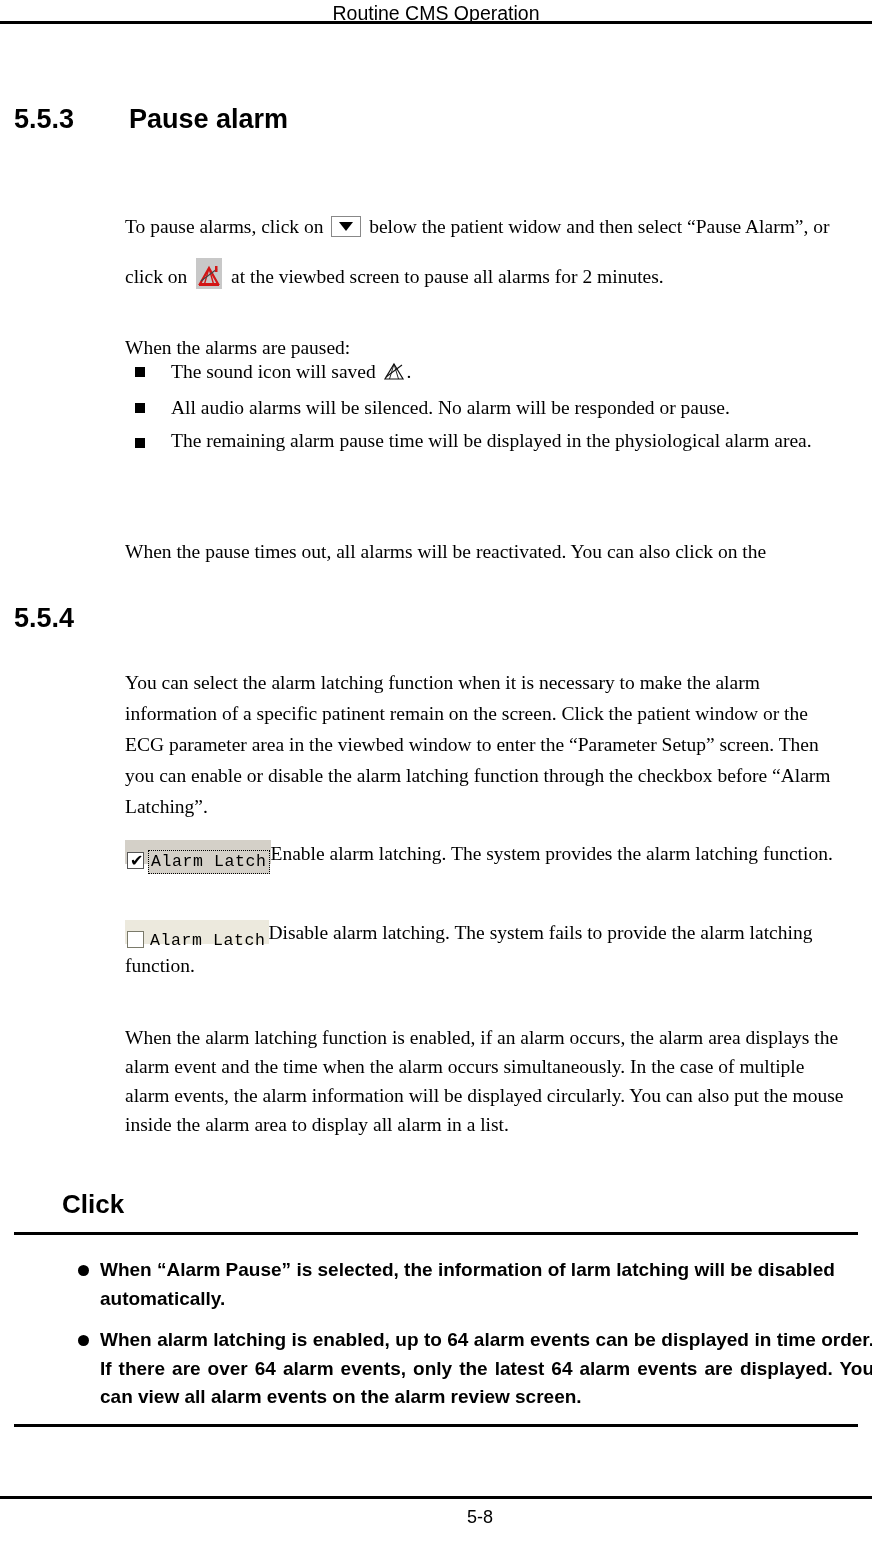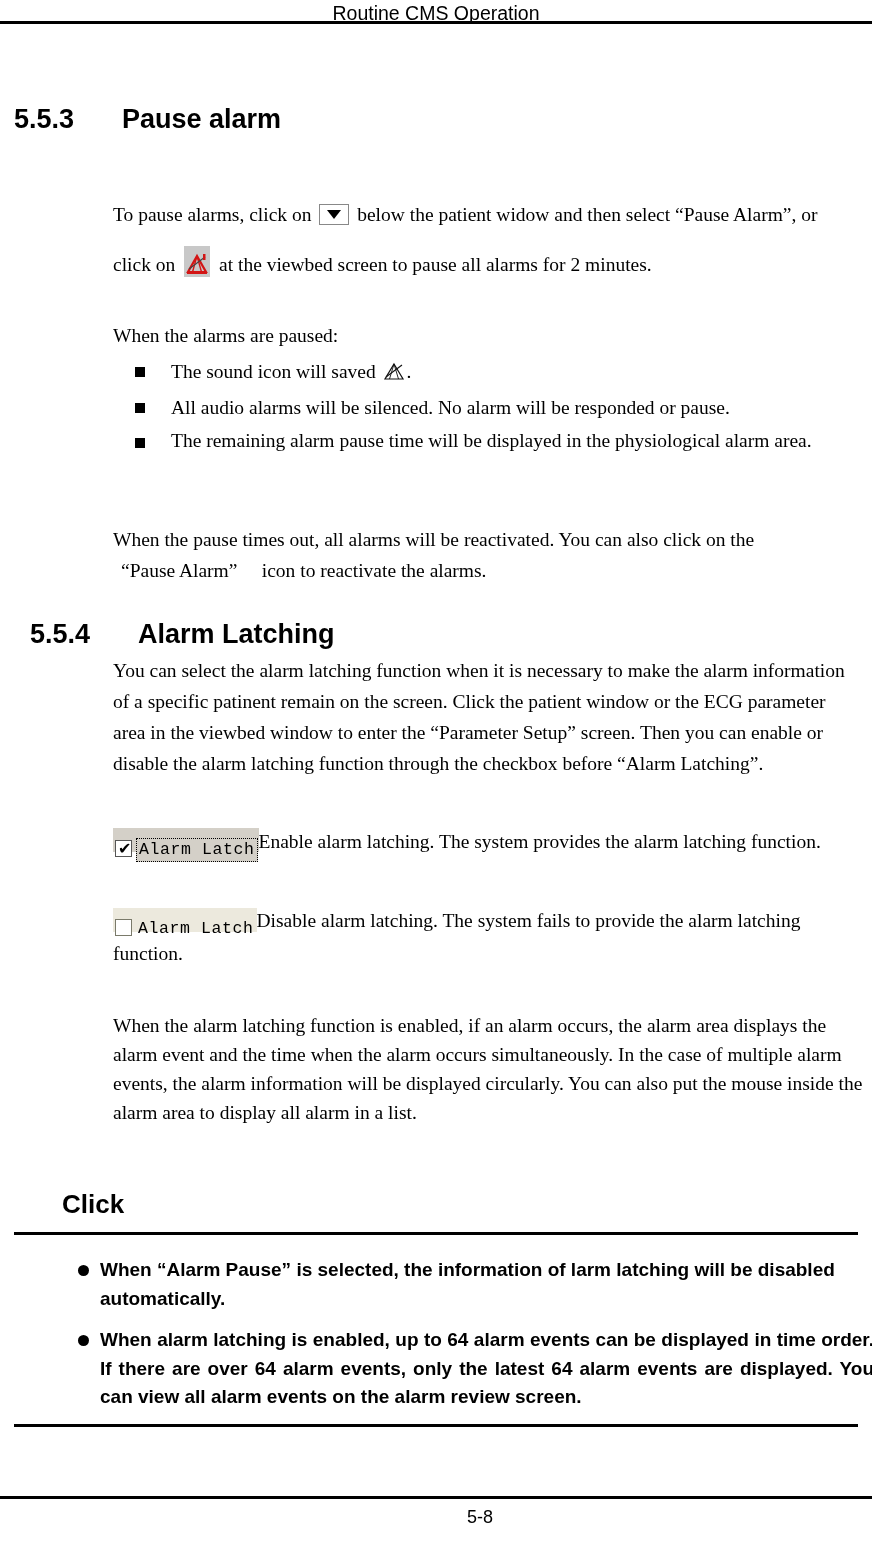--- a/index.html
+++ b/index.html
@@ -62,21 +62,21 @@
   .h2 .num { width: 108px; display: inline-block; }
 
   
   .body-block {
     position: absolute;
     font-family: "Liberation Serif", serif;
     font-size: 19.5px;
     line-height: 32.5px;
     text-align: left;
   }
-  .body-block p { margin: 0; }
+  .body-block p { margin: 12px; }
   .tight { line-height: 27px; }
 
   .inline-img {
     display: inline-block;
     vertical-align: middle;
     position: relative;
   }
 
   
   .icon-dropdown {
@@ -258,21 +258,21 @@
 </head>
 <body>
 
 <div class="page">
 
   <div class="header">
     <div class="header-title">Routine CMS Operation</div>
     <div class="header-rule"></div>
   </div>
 
-  <div class="h2" style="left:14px; top:102px;">
+  <div class="h2" style="left:14px; top:102px;gap:7px;">
     <span class="num">5.5.3</span>
     <span>Pause alarm</span>
   </div>
 
   <div class="body-block" style="left:113px; top:190px; width:745px;">
     <p style="line-height:50px;">
       <span>To pause alarms, click on</span>
       <span class="inline-img icon-dropdown"></span>
       <span>below the patient widow and then select “Pause Alarm”, or click on</span>
       <span class="inline-img icon-alarm-pause">
@@ -312,26 +312,24 @@
       <span>All audio alarms will be silenced. No alarm will be responded or pause.</span>
     </li>
     <li class="tight">
       <span class="sq"></span>
       <span>The remaining alarm pause time will be displayed in the physiological alarm area.</span>
     </li>
   </ul>
 
   <div class="body-block" style="left:113px; top:524px; width:748px; line-height:31px;">
     <p>When the pause times out, all alarms will be reactivated. You can also click on the</p>
-    <p style="padding-left:8px;">“Pause Alarm”　 icon to reactivate the alarms.</p>
-  </div>
-
-  <div class="h2" style="left:30px; top:601px;margin-top:16px;">
+  </div>
+
+  <div class="h2" style="left:14px; top:601px;">
     <span class="num">5.5.4</span>
-    <span>Alarm Latching</span>
   </div>
 
   <div class="body-block" style="left:113px; top:655px; width:745px; line-height:31px;">
     <p>You can select the alarm latching function when it is necessary to make the alarm information of a specific patinent remain on the screen. Click the patient window or the ECG parameter area in the viewbed window to enter the “Parameter Setup” screen. Then you can enable or disable the alarm latching function through the checkbox before “Alarm Latching”.</p>
   </div>
 
   <div class="body-block" style="left:113px; top:824px; width:745px; line-height:36px;">
     <p>
       <span class="cb-widget cb-checked">
         <span class="box"><span class="tick">✔</span></span><span class="cb-label">Alarm Latch</span>

